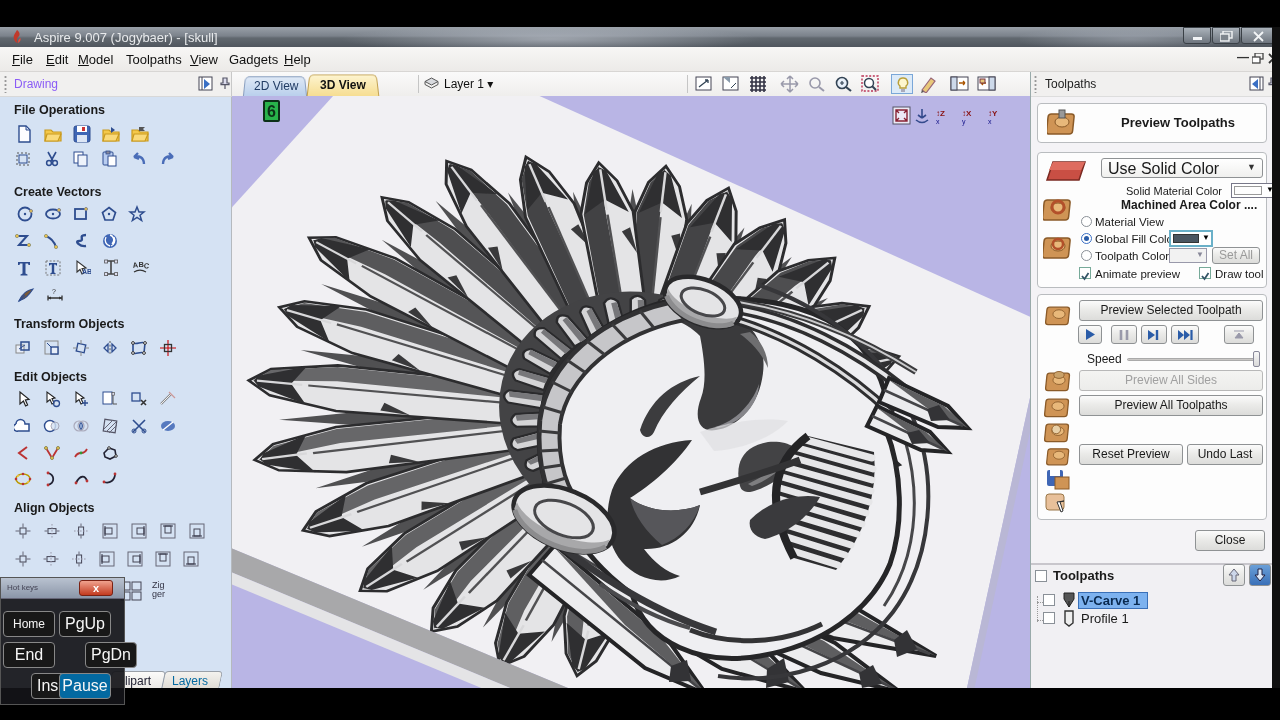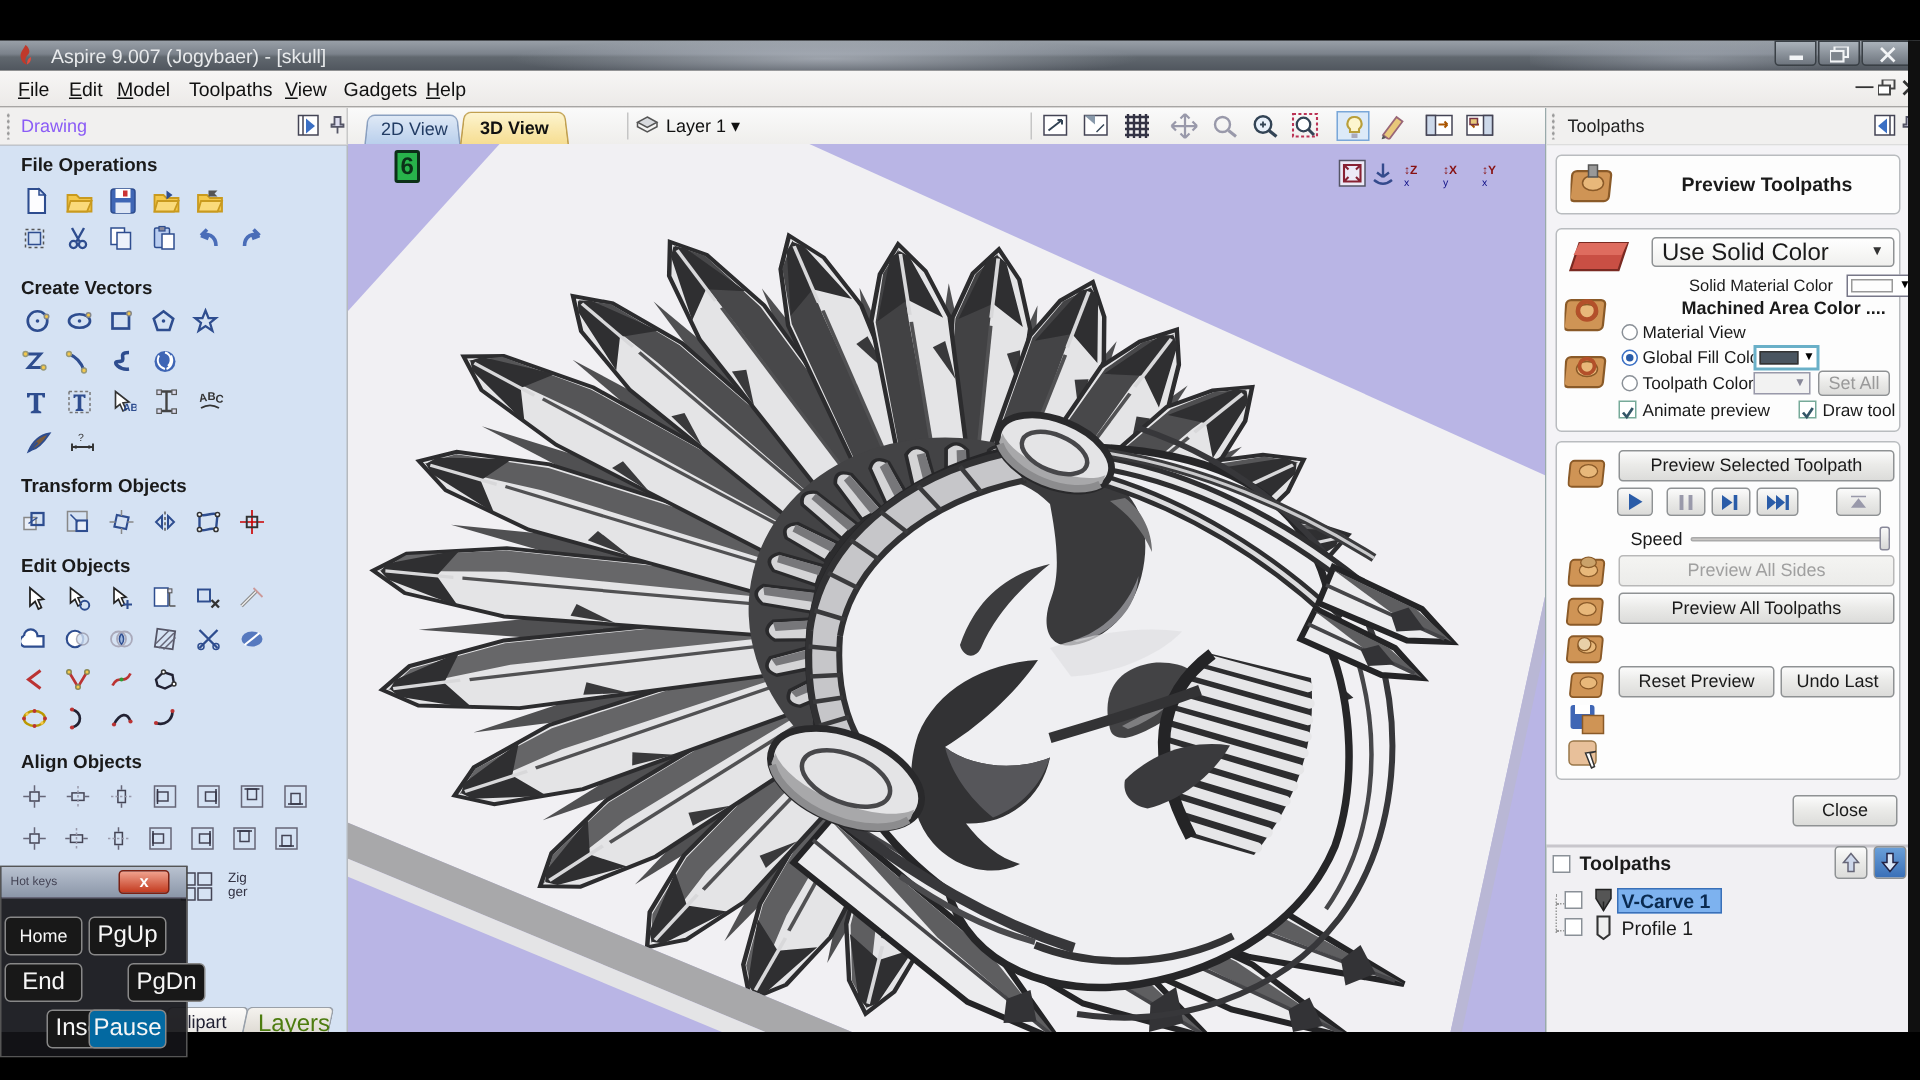--- a/index.html
+++ b/index.html
@@ -394,21 +394,21 @@
 <div style="position:absolute;left:182px;top:453px;width:18px;height:18px"><svg width="18" height="18" viewBox="0 0 18 18">
         <rect x="2" y="2" width="14" height="14" fill="none" stroke="#667"></rect>
         <rect x="6" y="7" width="6" height="7" fill="none" stroke="#445"></rect>
         <path d="M4,14 h10" stroke="#334"></path>
       </svg></div>
 </div>
 
 <div class="abs" style="left:110px;top:671px;width:54px;height:19px;background:linear-gradient(#fcfbfa,#e8e6e2);border:1px solid #9aa0a8;border-bottom:none;border-radius:4px 4px 0 0;transform:skewX(-12deg);"></div>
 <div class="abs" style="left:125px;top:674px;font-size:12px;color:#223">lipart</div>
 <div class="abs" style="left:163px;top:671px;width:58px;height:19px;background:linear-gradient(#f4f2ee,#ddd9d2);border:1px solid #9aa0a8;border-bottom:none;border-radius:4px 4px 0 0;transform:skewX(-12deg);"></div>
-<div class="abs" style="left:172px;top:674px;font-size:16px;color:#4d7c0f">Layers</div>
+<div class="abs" style="left:172px;top:674px;font-size:12px;color:#0369a1">Layers</div>
 
 <div class="abs" style="left:232px;top:72px;width:798px;height:24px;background:linear-gradient(#fafafa,#efeeec);">
 
   <div class="abs" style="left:12px;top:4px;width:62px;height:20px;background:linear-gradient(#dfe9f6,#b9cfec);border:1px solid #8aa0c0;border-bottom:none;border-radius:5px 5px 0 0;transform:perspective(20px) rotateX(4deg);"></div>
   <div class="abs" style="left:22px;top:7px;font-size:12px;color:#223c64">2D View</div>
 
   <div class="abs" style="left:76px;top:2px;width:70px;height:22px;background:linear-gradient(#fdf4cf,#f6dd91);border:1px solid #c1a050;border-bottom:none;border-radius:5px 5px 0 0;transform:perspective(20px) rotateX(4deg);"></div>
   <div class="abs" style="left:88px;top:6px;font-size:12px;font-weight:bold;color:#111">3D View</div>
 
   <div class="abs" style="left:186px;top:3px;width:1px;height:18px;background:#c5c5c5"></div>

